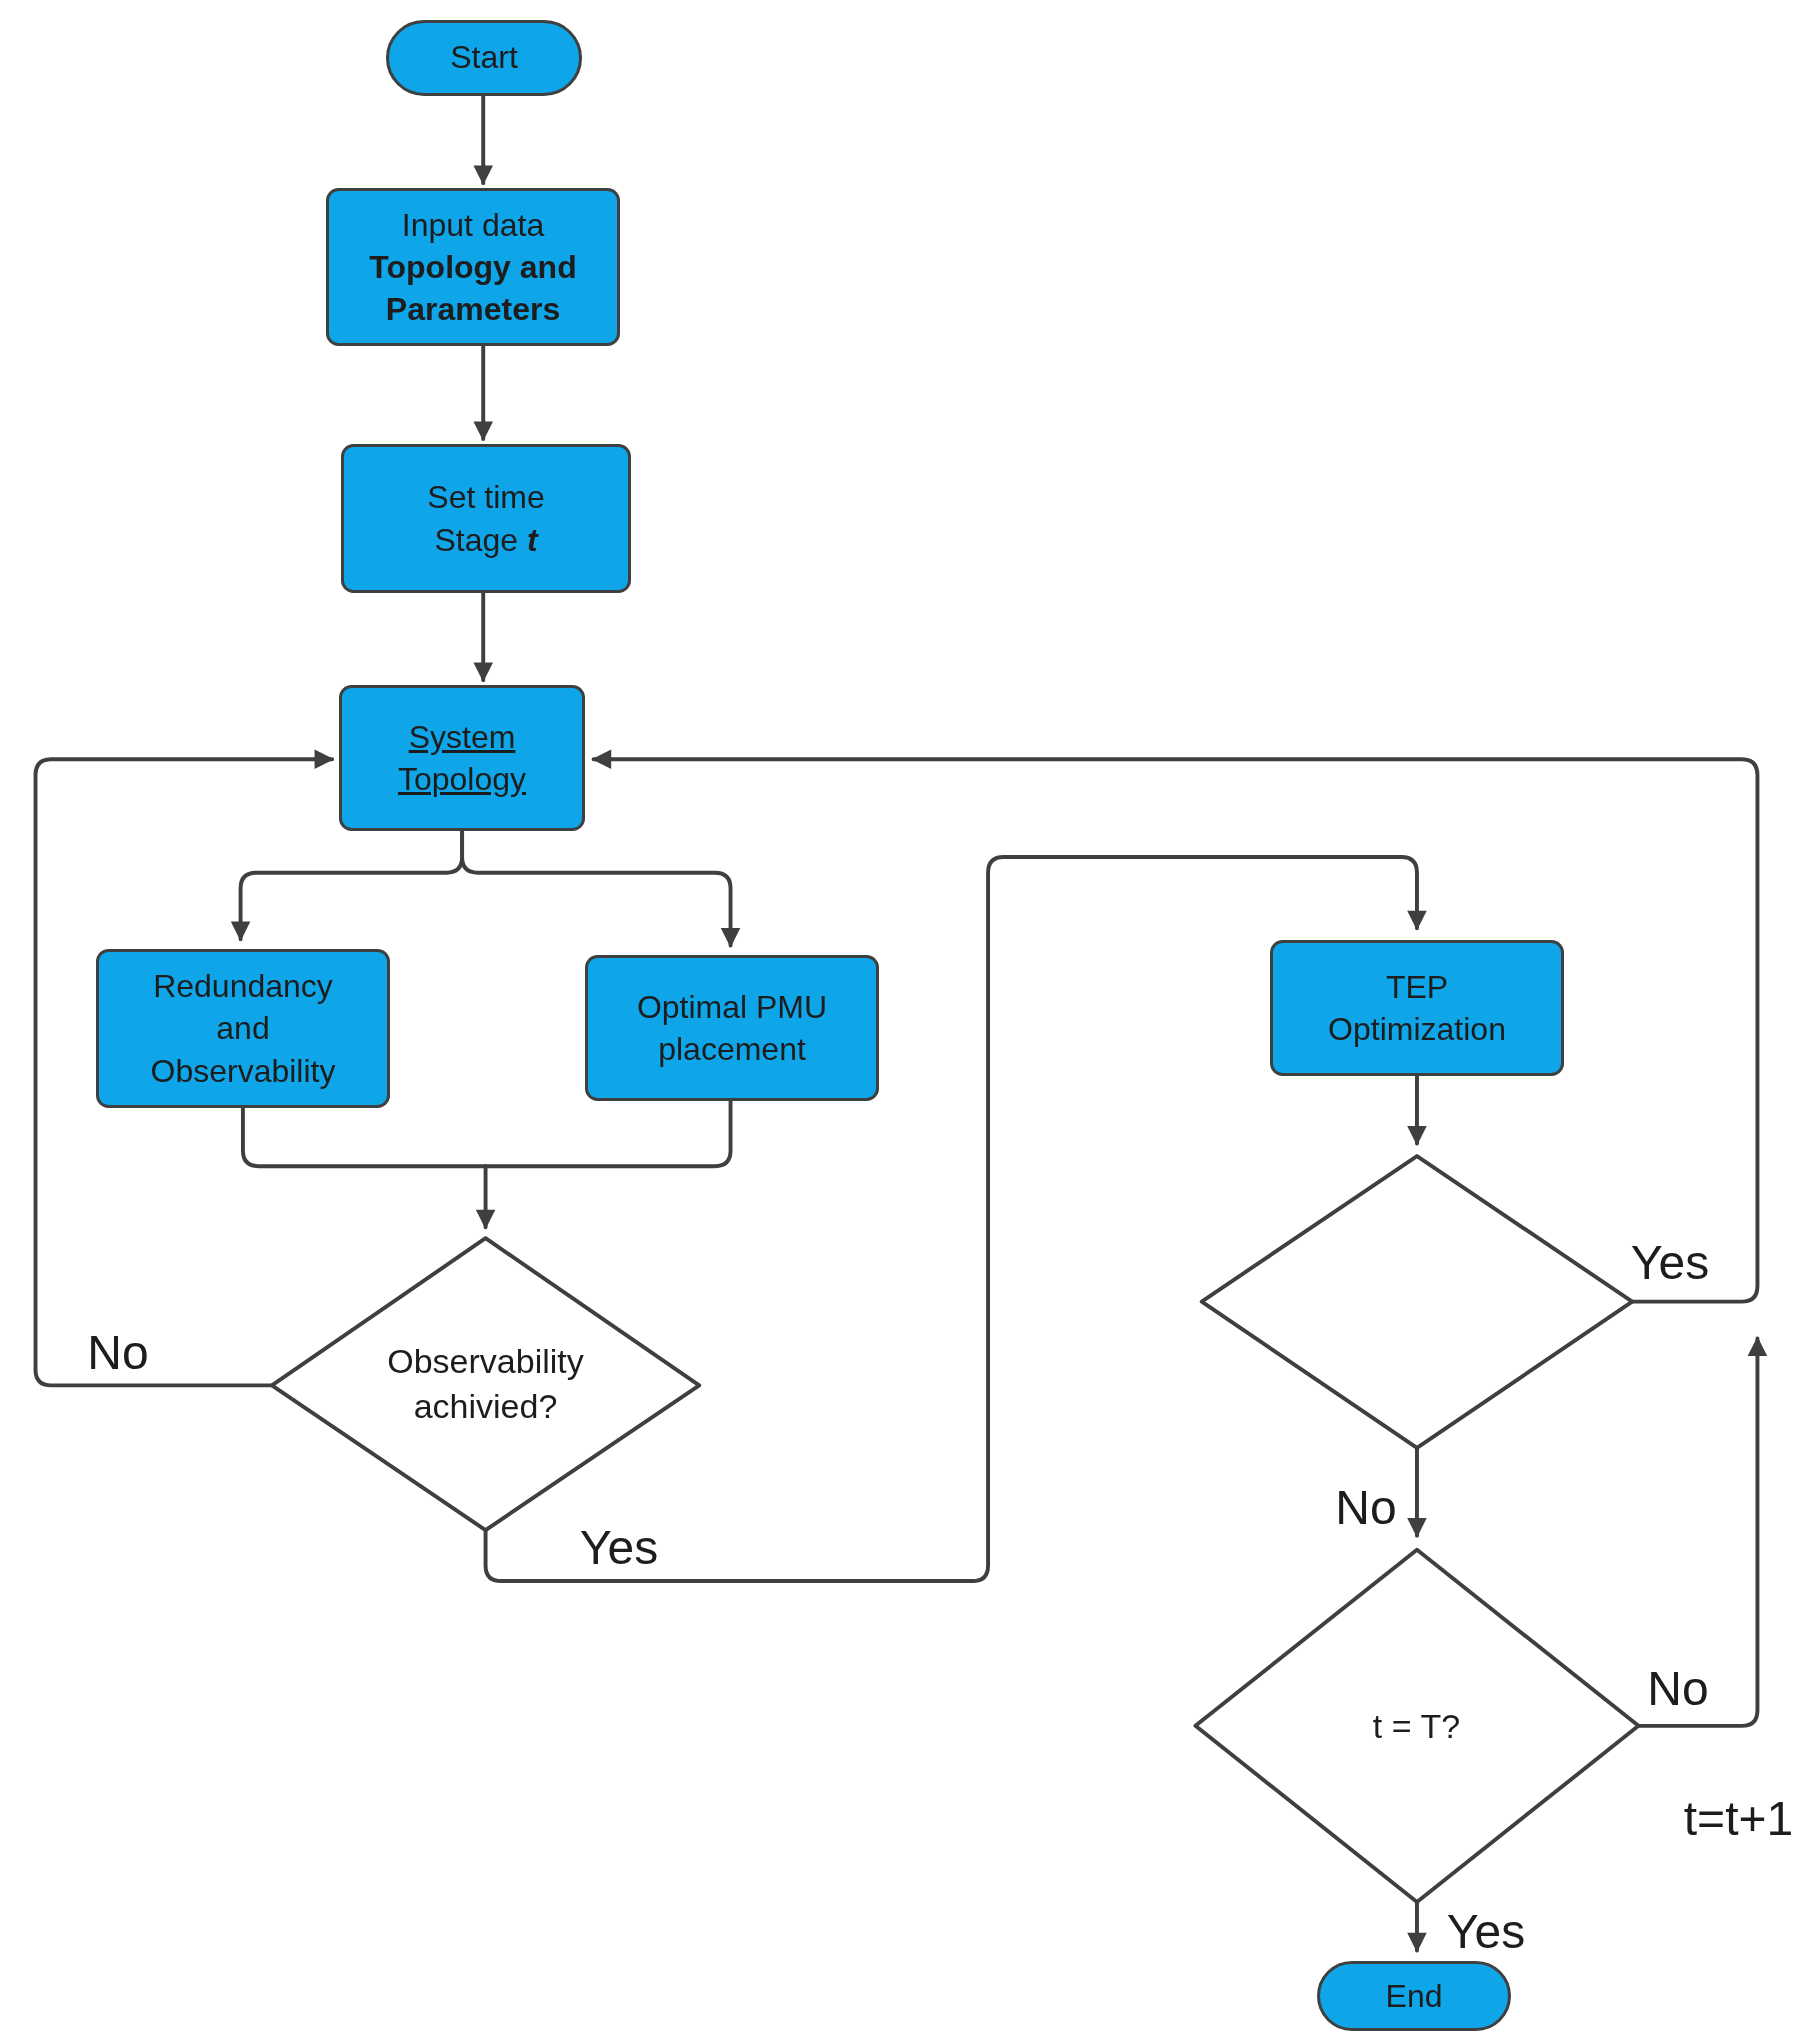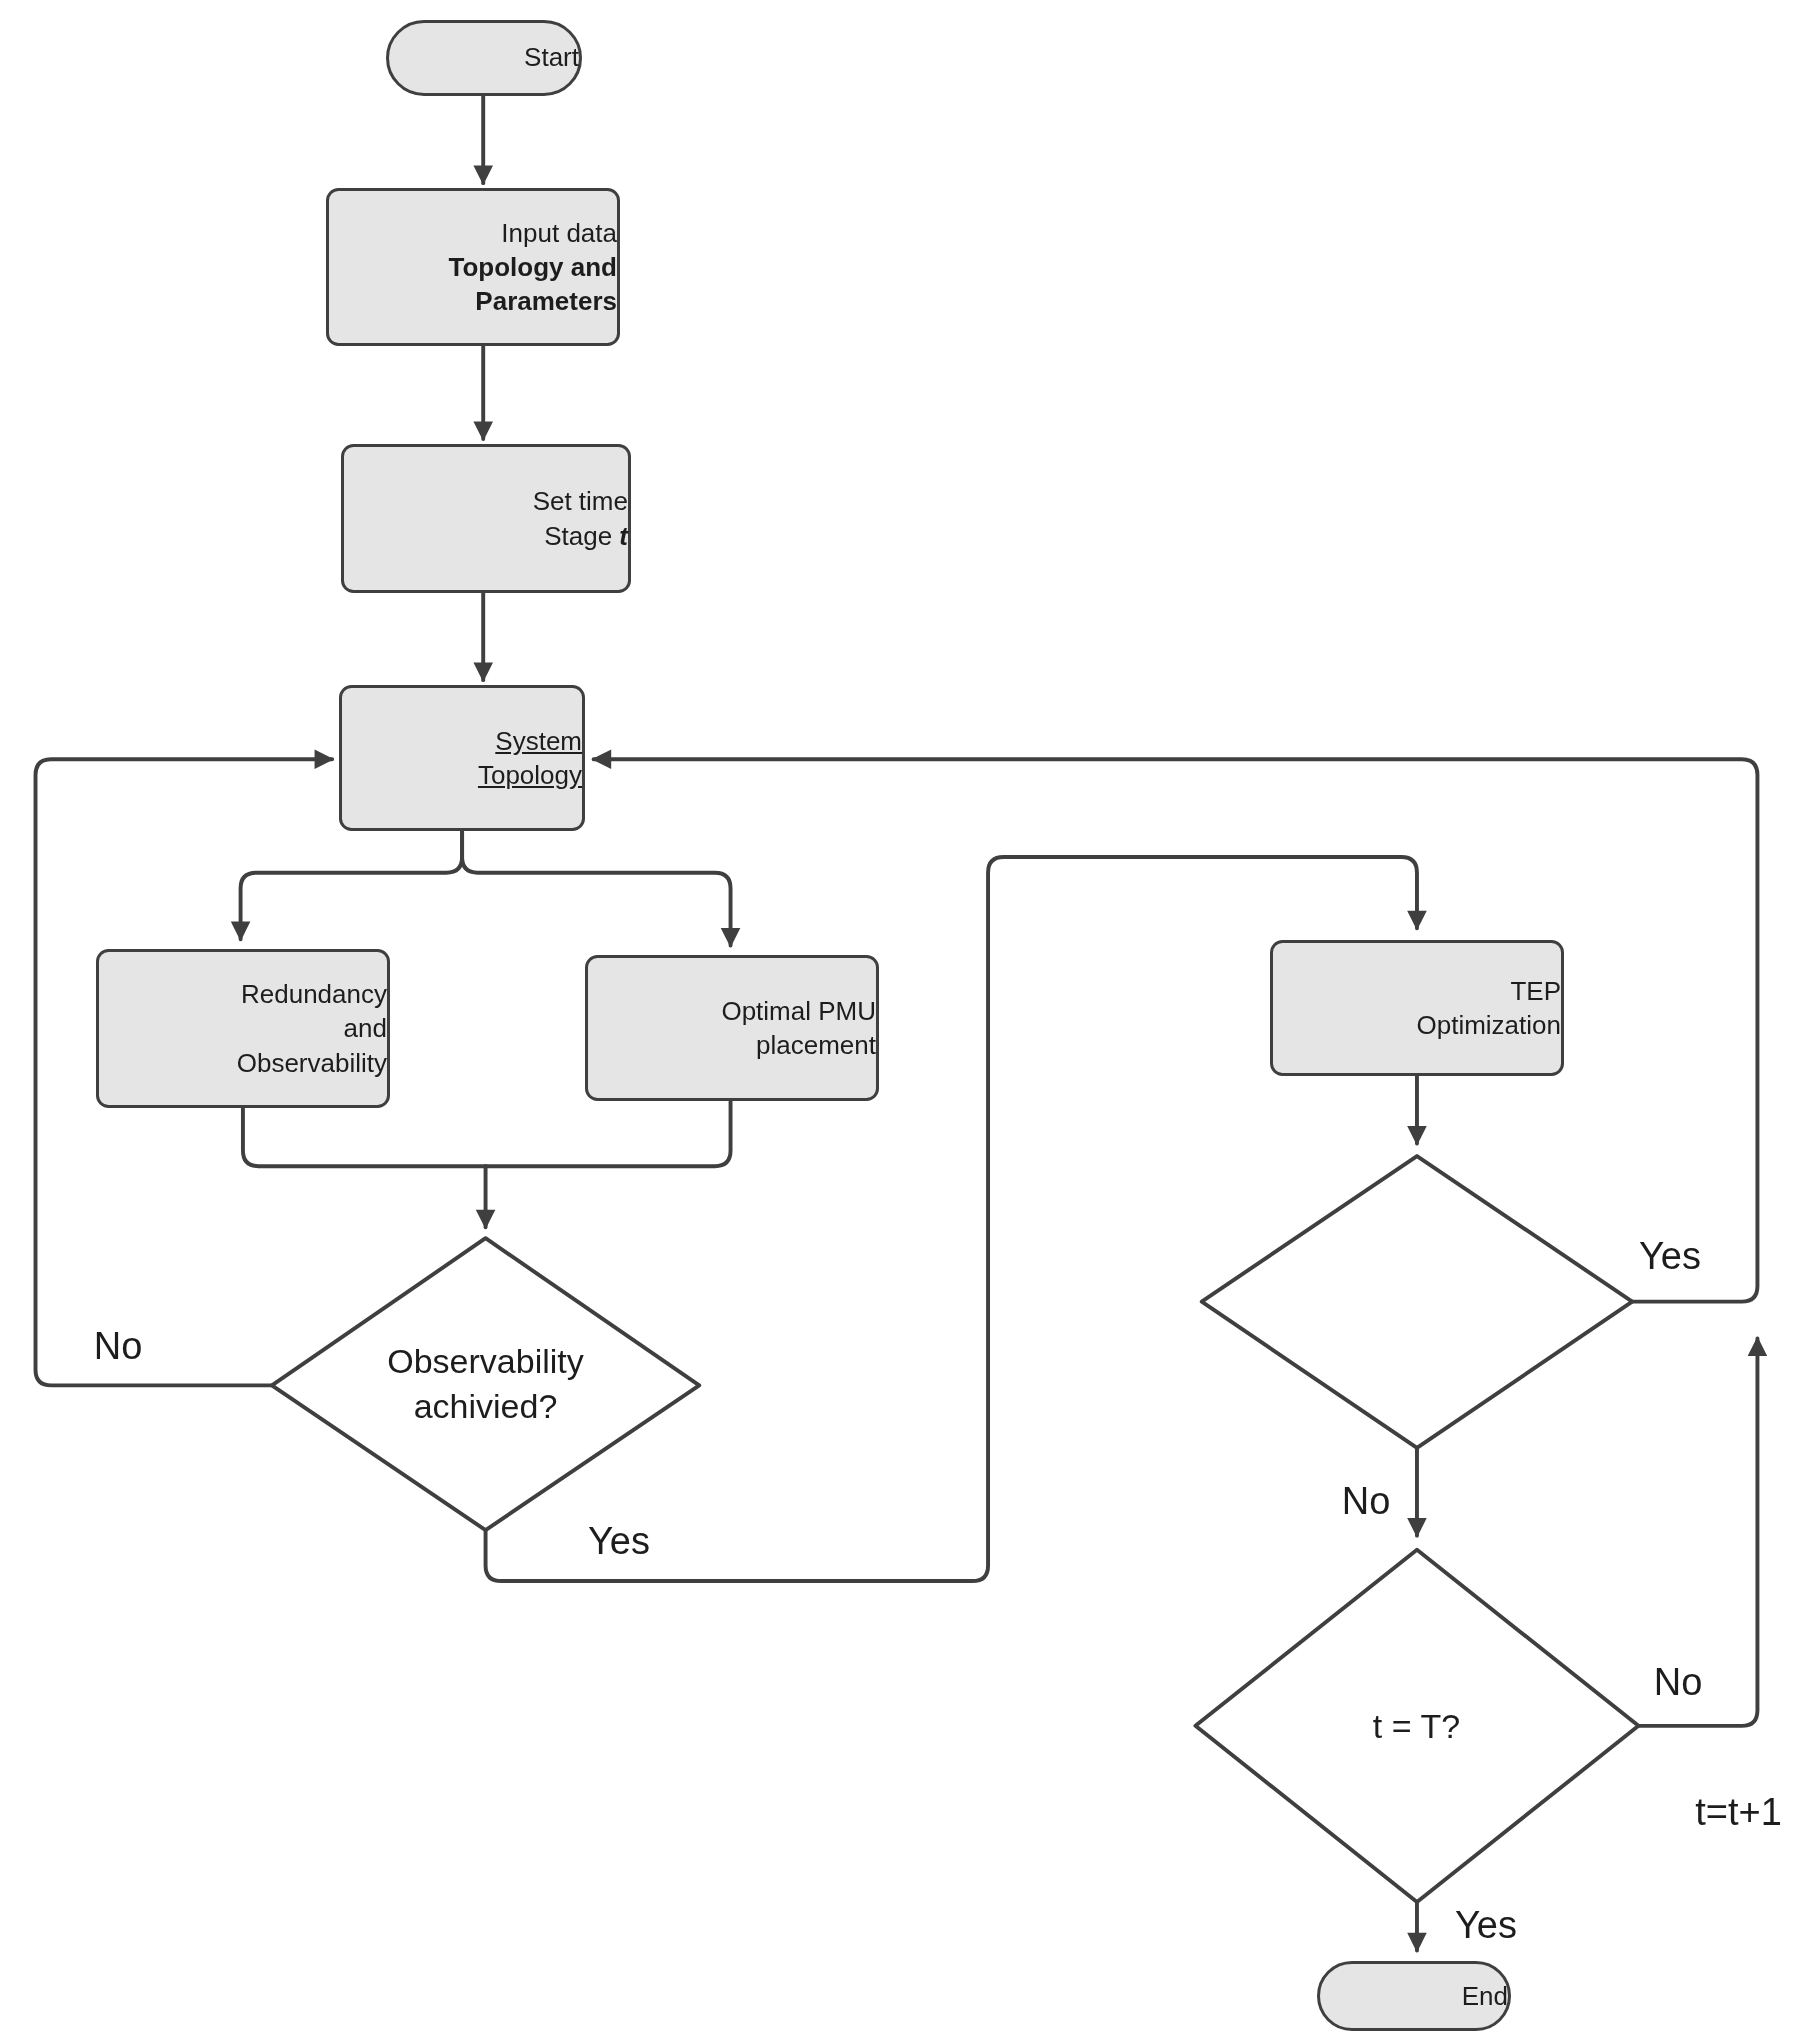--- a/index.html
+++ b/index.html
@@ -1,27 +1,27 @@
 <!DOCTYPE html>
 <html style="font-size:12.5px"><head>
 <meta charset="utf-8">
 <style>
   html,body{margin:0;padding:0;background:#ffffff;}
   #page{position:relative;width:1800px;height:2035px;background:#ffffff;
         font-family:"Liberation Sans", sans-serif;color:#1d1d1d;overflow:hidden;}
   #wires{position:absolute;left:0;top:0;width:1800px;height:2035px;}
-  .node{position:absolute;box-sizing:border-box;background:#e5e5e5;
+  .node{position:absolute;box-sizing:border-box;background:#0ea5e9;
         border:3.9px solid #3f3f3f;border-radius:12.5px;
-        display:flex;flex-direction:column;align-items:flex-end;justify-content:center;
-        font-size:26px;line-height:1.32;text-align:center;}
+        display:flex;flex-direction:column;align-items:center;justify-content:center;
+        font-size:32px;line-height:1.32;text-align:center;}
   .stadium{border-radius:47px;}
   .bold{font-weight:bold;}
   .dtext{position:absolute;display:flex;flex-direction:column;align-items:center;
          justify-content:center;font-size:34px;line-height:1.3;text-align:center;}
-  .elabel{position:absolute;font-size:38px;text-align:center;color:#1d1d1d;}
+  .elabel{position:absolute;font-size:48px;text-align:center;color:#1d1d1d;}
 </style>
 </head>
 <body>
 
 <div id="page">
 
   <svg id="wires" viewBox="0 0 2299 2600" xmlns="http://www.w3.org/2000/svg">
     <defs>
       <marker id="arr" viewBox="0 0 12 12" refX="10" refY="6" markerWidth="30" markerHeight="30" markerUnits="userSpaceOnUse" orient="auto">
         <path d="M1,1 L11,6 L1,11 Z" fill="#3f3f3f"></path>

